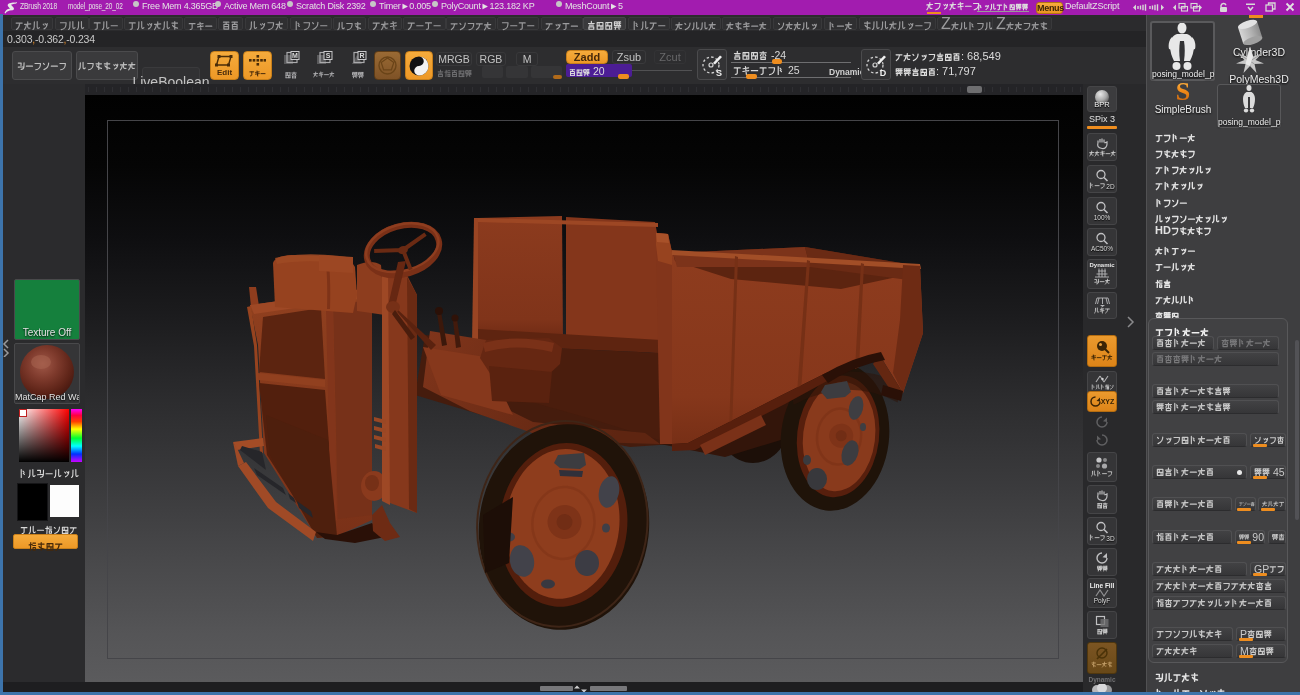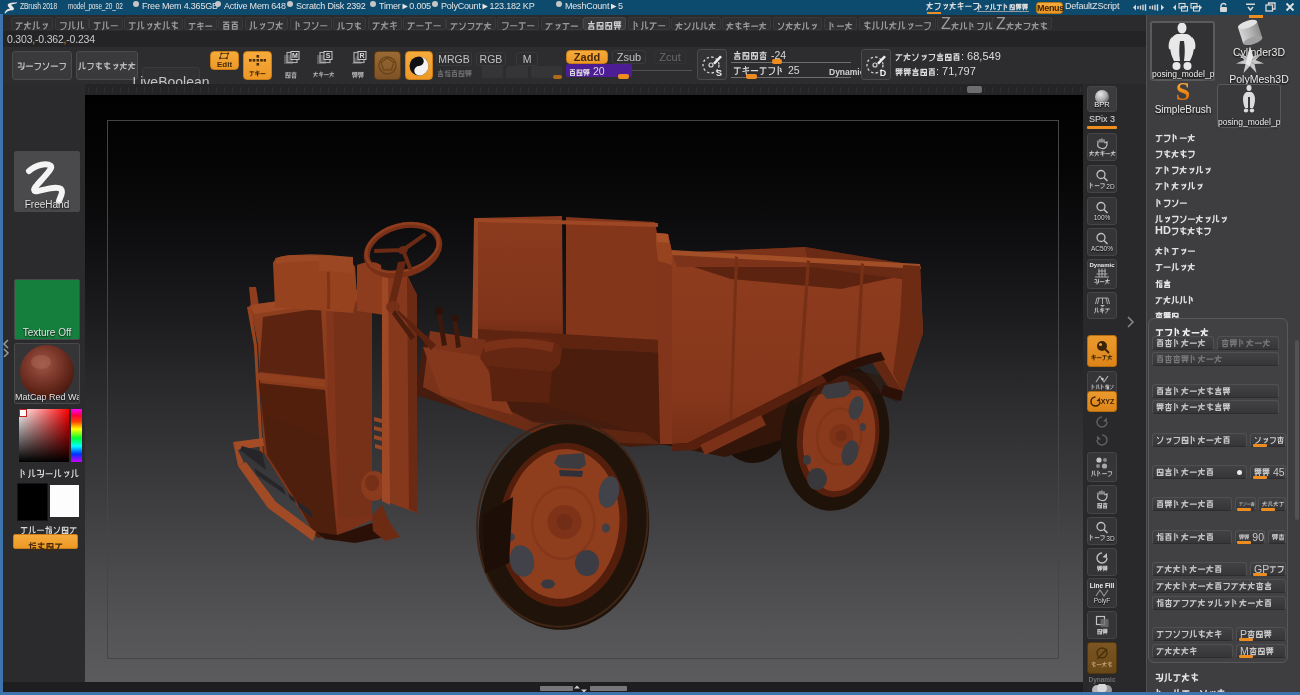--- a/index.html
+++ b/index.html
@@ -1,17 +1,17 @@
 <!DOCTYPE html>
 <html><head><meta charset="utf-8"><style>
 *{margin:0;padding:0;box-sizing:border-box}
 html,body{width:1300px;height:695px;overflow:hidden;background:#1d1d1f;
  font-family:"Liberation Sans",sans-serif;-webkit-font-smoothing:antialiased}
 .ab{position:absolute}
-#titlebar{position:absolute;left:0;top:0;width:1300px;height:15px;background:#0c4a6e;color:#e4e4e4;font-size:9px;letter-spacing:-0.2px}
+#titlebar{position:absolute;left:0;top:0;width:1300px;height:15px;background:#a21caf;color:#e4e4e4;font-size:9px;letter-spacing:-0.2px}
 #titlebar span{position:absolute;top:1px;white-space:nowrap}
 .dot{position:absolute;top:4px;width:6px;height:6px;border-radius:50%;background:#c6c6c6}
 #menubar{position:absolute;left:0;top:15px;width:1146px;height:16px;background:#2b2b2d}
 .mi{position:absolute;top:1.5px;height:13px;line-height:12px;background:#2f2f31;border:1px solid #39393b;border-radius:2px;color:#9c9c9e;padding:0 3px}
 #coordrow{position:absolute;left:0;top:31px;width:1146px;height:16px;background:#242426;color:#c9c9c9;font-size:10.5px;letter-spacing:-0.2px}
 #toolbar{position:absolute;left:0;top:47px;width:1146px;height:37px;background:#2d2d2f}
 .tbtn{position:absolute;background:#3a3a3c;border:1px solid #4b4b4d;border-radius:3px;color:#bfbfbf;
  display:flex;align-items:center;justify-content:center}
 .obtn{position:absolute;background:linear-gradient(#f5ab3c,#ed9826);border:1px solid #c87f1a;border-radius:4px;color:#46290a;
  display:flex;flex-direction:column;align-items:center;justify-content:center}
@@ -183,21 +183,21 @@
       <svg width="50" height="10" viewBox="0 0 50 10" style="vertical-align:-2px">
         <path d="M 1.25 2.12 L 4.15 2.12 L 4.0 4.46 M 7.05 1.76 L 6.9 5.9 C 6.75 7.7 5.68 8.42 4.15 8.42 M 1.25 6.08 L 7.05 5.72 M 9.4 5.18 L 15.5 5.18 M 18.0 2.48 L 23.5 2.48 L 23.19 5.0 C 22.74 7.34 20.9 8.42 18.76 8.78 M 26.45 2.48 L 27.37 3.38 M 31.65 2.12 C 31.65 5.0 29.81 7.7 26.91 8.6 M 34.3 5.18 L 40.4 5.18 M 42.9 2.48 L 48.4 2.48 L 48.09 5.0 C 47.64 7.34 45.8 8.42 43.66 8.78" fill="none" stroke="currentColor" stroke-width="1.15" stroke-linecap="round" stroke-linejoin="round"></path>
       </svg>
     </div>
  <div class="tbtn" style="left:76px;top:4px;width:62px;height:29px;font-size:11px">
       <svg width="59" height="10" viewBox="0 0 59 10" style="vertical-align:-2px">
         <path d="M 2.32 1.76 L 2.16 6.44 C 2.01 7.52 1.55 8.24 0.94 8.6 M 5.07 1.4 L 5.07 6.08 C 5.07 7.88 6.14 8.06 7.2 6.98 M 9.7 2.48 L 15.2 2.48 L 14.89 5.0 C 14.44 7.34 12.6 8.42 10.46 8.78 M 20.75 1.4 L 20.75 8.42 M 18.0 2.84 L 23.5 2.84 M 18.61 4.82 C 19.22 6.08 21.82 7.16 23.5 7.34 M 29.05 1.4 L 29.05 8.42 M 26.3 2.84 L 31.8 2.84 M 26.91 4.82 C 27.52 6.08 30.12 7.16 31.8 7.34 M 35.82 3.74 L 36.74 4.64 M 37.66 3.38 L 38.57 4.28 M 39.79 3.2 C 39.64 5.72 38.27 7.34 36.59 8.06 M 42.44 3.92 L 48.55 3.56 M 45.65 1.58 L 45.5 5.72 C 45.5 7.34 46.57 7.7 47.94 7.34 M 44.43 3.92 C 44.12 6.44 43.36 8.06 42.44 8.78 M 50.74 3.92 L 56.85 3.56 M 53.95 1.58 L 53.8 5.72 C 53.8 7.34 54.87 7.7 56.24 7.34 M 52.73 3.92 C 52.42 6.44 51.66 8.06 50.74 8.78" fill="none" stroke="currentColor" stroke-width="1.15" stroke-linecap="round" stroke-linejoin="round"></path>
       </svg>
     </div>
  <div class="flat" style="left:142px;top:20px;width:58px;height:29px;font-size:14px">LiveBoolean</div>
- <div class="obtn" style="left:210px;top:4px;width:29px;height:19px;font-size:8px;font-weight:bold">
+ <div class="obtn" style="left:210px;top:4px;width:29px;height:29px;font-size:8px;font-weight:bold">
   <svg width="19" height="14" viewBox="0 0 19 14">
         <path d="M4,2.5 L16,2.5 L13.5,11 L1.5,11 Z" fill="none" stroke="#4a2c08" stroke-width="1.4"></path>
         <rect x="2.5" y="1" width="3" height="3" fill="#4a2c08"></rect>
         <rect x="14.5" y="1" width="3" height="3" fill="#4a2c08"></rect>
         <rect x="0" y="9.5" width="3" height="3" fill="#4a2c08"></rect>
         <rect x="12" y="9.5" width="3" height="3" fill="#4a2c08"></rect>
       </svg>
   <span>Edit</span>
     </div>
  <div class="obtn" style="left:243px;top:4px;width:29px;height:29px">
@@ -311,25 +311,20 @@
 <div id="tickstrip"></div>
 <div class="ab" style="left:967px;top:86px;width:15px;height:7px;background:#6e6e70;border-radius:2px"></div>
 
 <div id="sidebar">
  <svg class="ab" style="left:-1px;top:255px" width="8" height="18" viewBox="0 0 8 18">
       <path d="M6,1 L2,5 L6,9" fill="none" stroke="#9a9a9c" stroke-width="1.5"></path>
       <path d="M2,10 L6,14 L2,18" fill="none" stroke="#9a9a9c" stroke-width="1.5"></path>
     </svg>
 
 
- <div class="tile" style="top:67px;height:61px;background:#4a4a4c">
-  <svg width="64" height="59" viewBox="0 0 64 59">
-        <path d="M14,19 C22,12 32,11 36,14 C38,16 30,24 22,33 C18,37 18,40 23,39 C32,37 42,34 46,37 C49,40 45,45 44,49" fill="none" stroke="#f4f4f4" stroke-width="6" stroke-linecap="round"></path>
-      </svg>
-  <div class="tlabel">FreeHand</div></div>
 
 
  <div class="tile" style="top:195px;height:61px;background:#15803d">
   <div class="tlabel">Texture Off</div>
     </div>
 
  <div class="tile" style="top:259px;height:61px;background:#353537">
   <svg width="64" height="59" viewBox="0 0 64 59">
         <defs>
           <radialGradient id="mc" cx="42%" cy="35%" r="70%">

